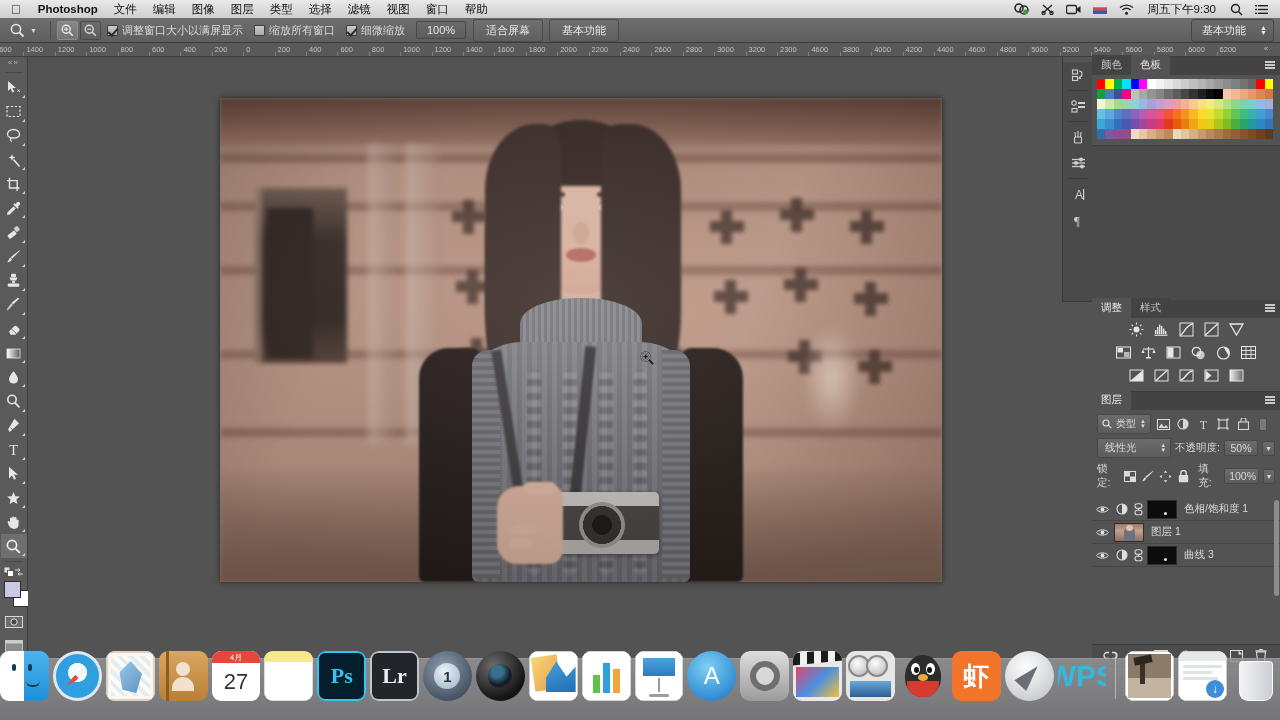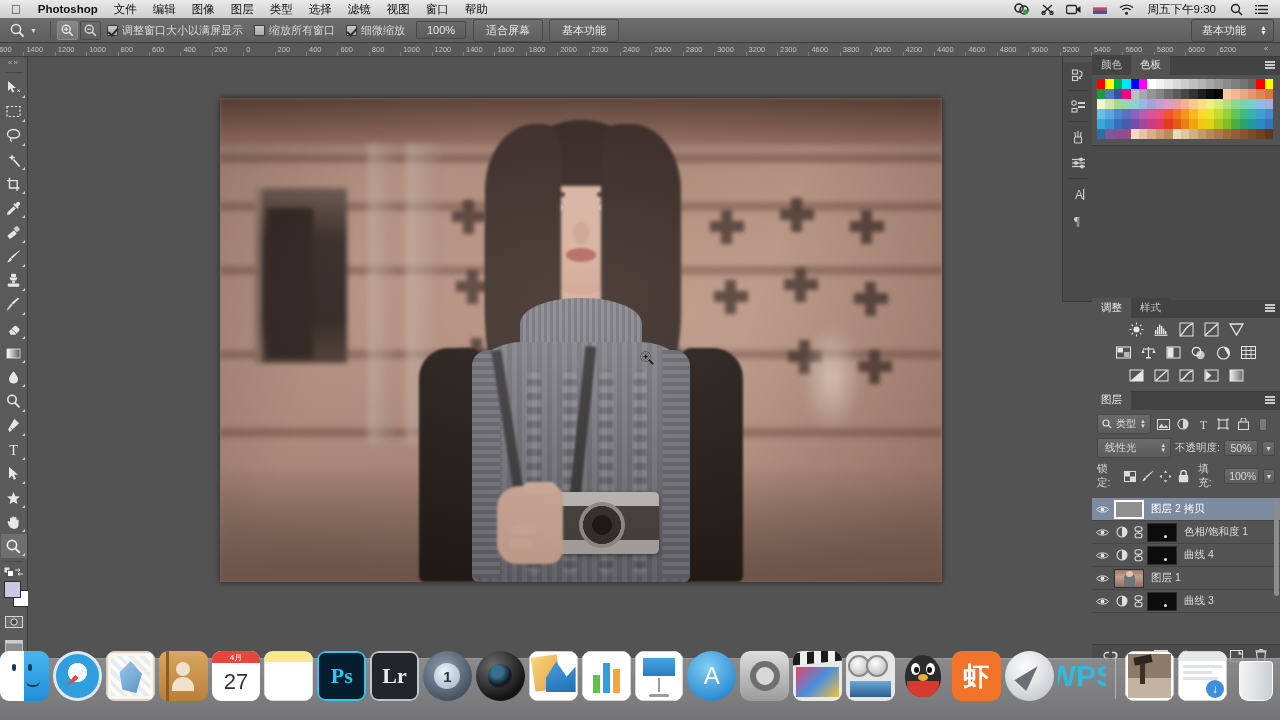--- a/index.html
+++ b/index.html
@@ -1289,30 +1289,20 @@
             </svg>
         </span>
         <span style="flex:1"></span>
         <span>填充:</span>
         <span class="numfield">100%</span>
         <span class="stepper">▼</span>
       </div>
     </div>
 
     <div id="layerlist" style="height: 146px;">
-      <div class="layer sel">
-          <span class="eye-c">
-            <svg width="13" height="9" viewBox="0 0 13 9">
-              <path d="M0.6 4.5 C3 1 10 1 12.4 4.5 C10 8 3 8 0.6 4.5 Z" fill="none" stroke="#e4e4e4" stroke-width="1"></path>
-              <circle cx="6.5" cy="4.5" r="1.9" fill="#e4e4e4"></circle>
-            </svg>
-          </span>
-          <span class="thumb sel"></span>
-          <span class="lname">图层 2 拷贝</span>
-        </div>
         <div class="layer">
           <span class="eye-c">
             <svg width="13" height="9" viewBox="0 0 13 9">
               <path d="M0.6 4.5 C3 1 10 1 12.4 4.5 C10 8 3 8 0.6 4.5 Z" fill="none" stroke="#e4e4e4" stroke-width="1"></path>
               <circle cx="6.5" cy="4.5" r="1.9" fill="#e4e4e4"></circle>
             </svg>
           </span>
           <span class="adj-ic">
             <svg width="12" height="12" viewBox="0 0 12 12">
               <circle cx="6" cy="6" r="5" fill="none" stroke="#e0e0e0" stroke-width="1.1"></circle>
@@ -1323,45 +1313,20 @@
             <svg width="9" height="13" viewBox="0 0 9 13">
               <rect x="1" y="0.8" width="7" height="4.6" rx="2.3" fill="none" stroke="#d6d6d6" stroke-width="1.1"></rect>
               <rect x="1" y="7.2" width="7" height="4.6" rx="2.3" fill="none" stroke="#d6d6d6" stroke-width="1.1"></rect>
               <line x1="4.5" y1="5" x2="4.5" y2="7.6" stroke="#d6d6d6" stroke-width="1.1"></line>
             </svg>
           </span>
           <span class="mask">
             <i class="dot" style="left: 16px; top: 11px; width: 3px; height: 3px;"></i>
           </span>
           <span class="lname">色相/饱和度 1</span>
-        </div>
-        <div class="layer">
-          <span class="eye-c">
-            <svg width="13" height="9" viewBox="0 0 13 9">
-              <path d="M0.6 4.5 C3 1 10 1 12.4 4.5 C10 8 3 8 0.6 4.5 Z" fill="none" stroke="#e4e4e4" stroke-width="1"></path>
-              <circle cx="6.5" cy="4.5" r="1.9" fill="#e4e4e4"></circle>
-            </svg>
-          </span>
-          <span class="adj-ic">
-            <svg width="12" height="12" viewBox="0 0 12 12">
-              <circle cx="6" cy="6" r="5" fill="none" stroke="#e0e0e0" stroke-width="1.1"></circle>
-              <path d="M6 1 A5 5 0 0 1 6 11 Z" fill="#e0e0e0"></path>
-            </svg>
-          </span>
-          <span class="link-ic">
-            <svg width="9" height="13" viewBox="0 0 9 13">
-              <rect x="1" y="0.8" width="7" height="4.6" rx="2.3" fill="none" stroke="#d6d6d6" stroke-width="1.1"></rect>
-              <rect x="1" y="7.2" width="7" height="4.6" rx="2.3" fill="none" stroke="#d6d6d6" stroke-width="1.1"></rect>
-              <line x1="4.5" y1="5" x2="4.5" y2="7.6" stroke="#d6d6d6" stroke-width="1.1"></line>
-            </svg>
-          </span>
-          <span class="mask">
-            <i class="dot" style="left: 16px; top: 11px; width: 3px; height: 3px;"></i>
-          </span>
-          <span class="lname">曲线 4</span>
         </div>
         <div class="layer">
           <span class="eye-c">
             <svg width="13" height="9" viewBox="0 0 13 9">
               <path d="M0.6 4.5 C3 1 10 1 12.4 4.5 C10 8 3 8 0.6 4.5 Z" fill="none" stroke="#e4e4e4" stroke-width="1"></path>
               <circle cx="6.5" cy="4.5" r="1.9" fill="#e4e4e4"></circle>
             </svg>
           </span>
           <span class="thumb-img"></span>
           <span class="lname">图层 1</span>

